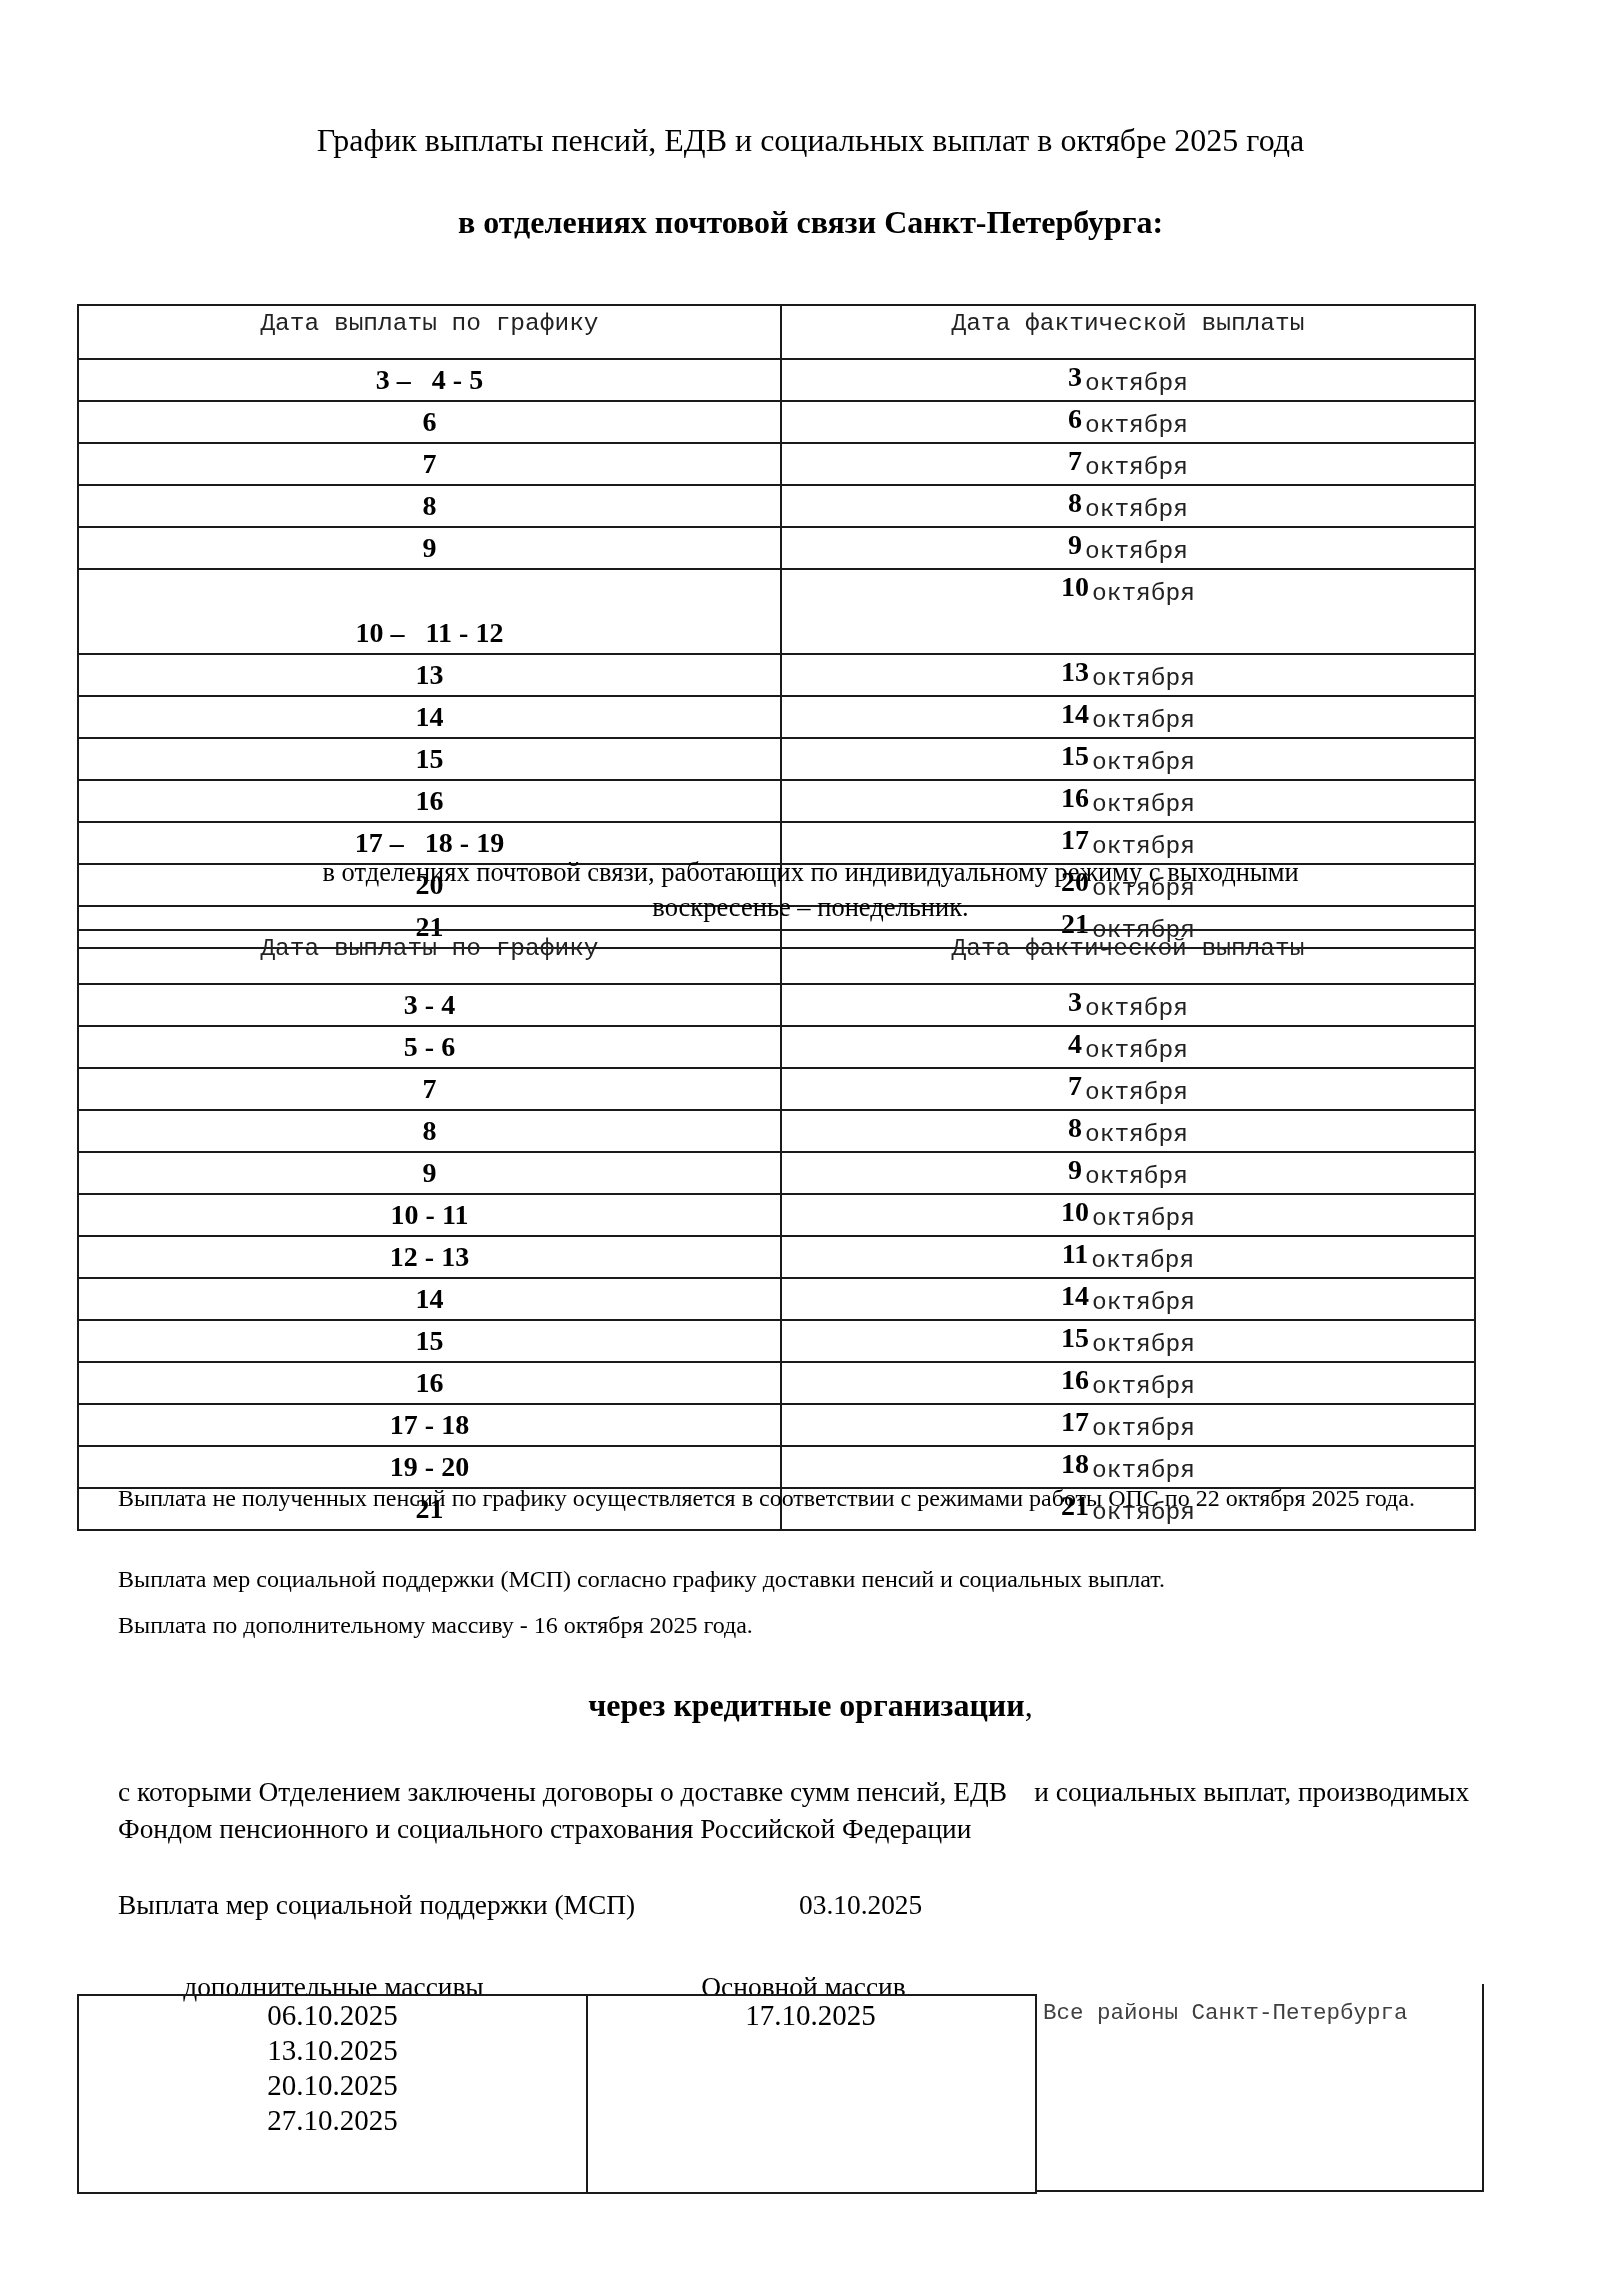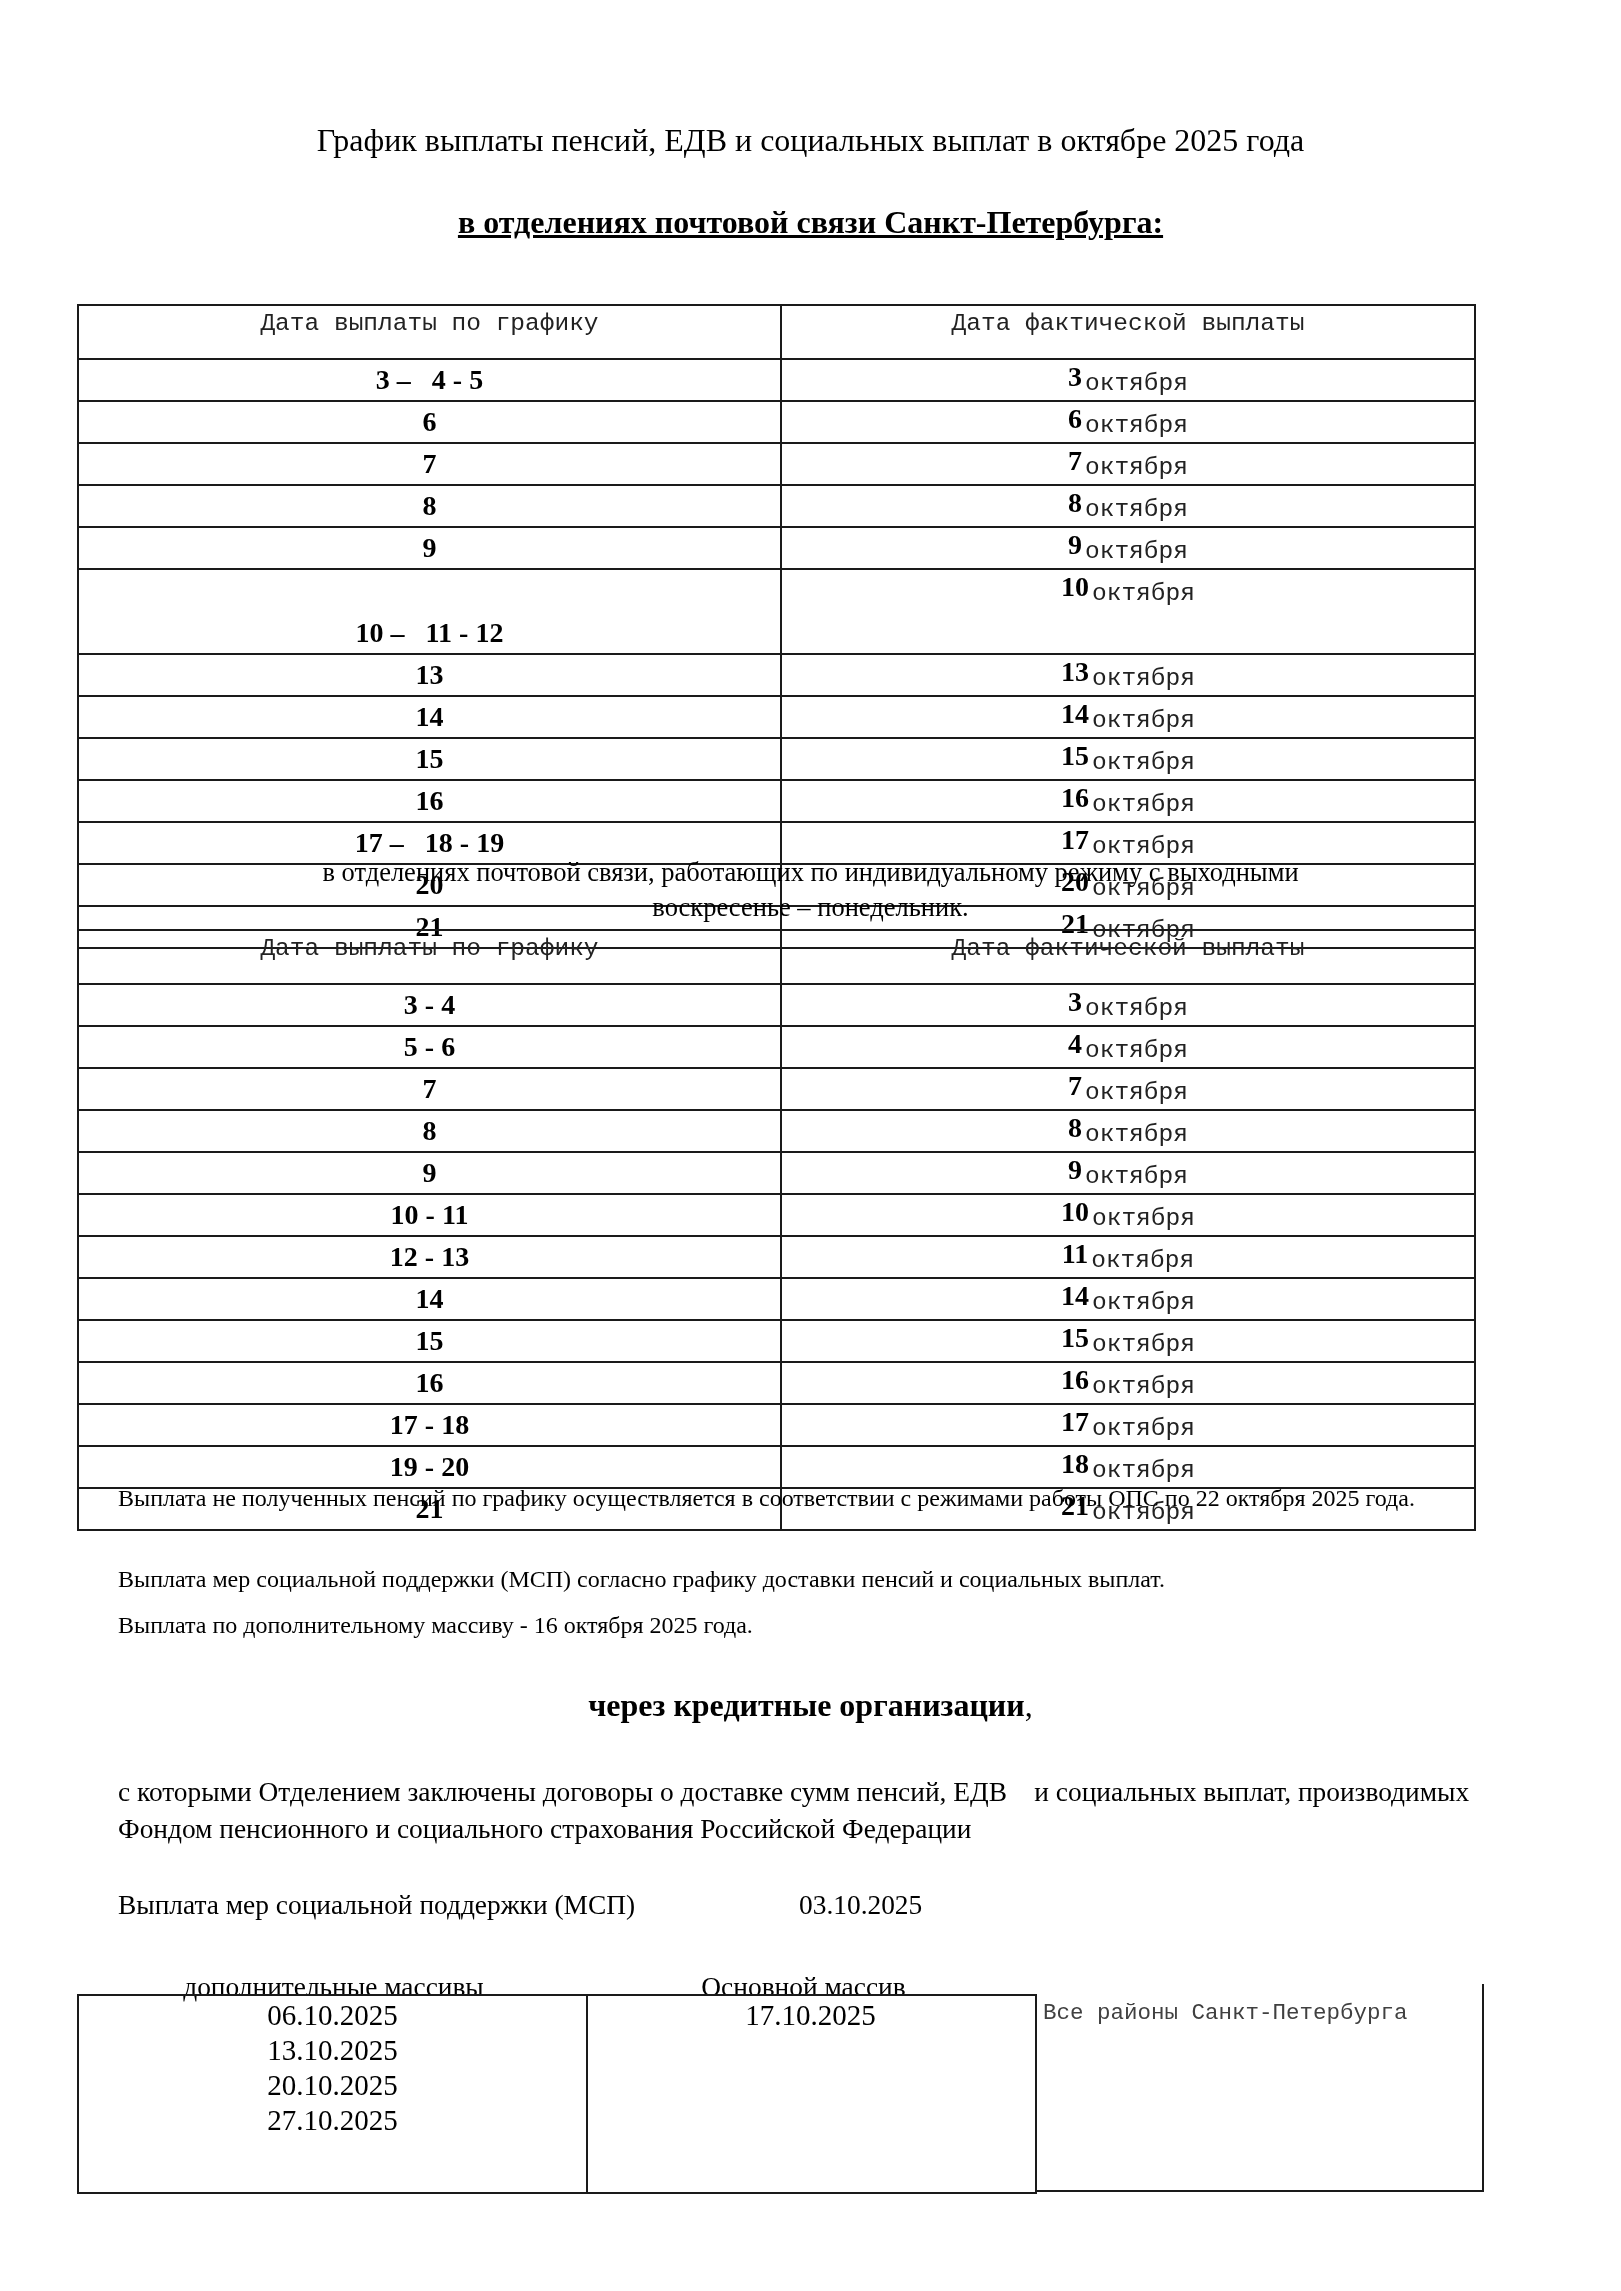--- a/index.html
+++ b/index.html
@@ -2,21 +2,21 @@
 <html><head>
 <meta charset="utf-8">
 <style>
   html, body { margin: 0; padding: 0; background: #ffffff; }
   body { width: 1621px; height: 2292px; position: relative; overflow: hidden; color: #000; }
   .serif { font-family: "Liberation Serif", "DejaVu Serif", serif; }
   .mono { font-family: "Liberation Mono", "DejaVu Sans Mono", monospace; }
   .abs { position: absolute; }
 
   .title1 { left: 0; width: 1621px; top: 122px; text-align: center; font-size: 32px; }
-  .title2 { left: 0; width: 1621px; top: 204px; text-align: center; font-size: 32px; font-weight: bold; text-decoration: underline; }
+  .title2 { left: 0; width: 1621px; top: 204px; text-align: center; font-size: 32px; font-weight: bold; }
 
   table.sched { position: absolute; left: 77px; width: 1397px; border-collapse: collapse; table-layout: fixed; }
   table.sched td { border: 2px solid #1a1a1a; padding: 0; text-align: center; vertical-align: top; overflow: hidden; white-space: nowrap; }
   table.sched col.c1 { width: 703px; }
   table.sched col.c2 { width: 694px; }
   table.sched tr.head td { height: 52px; border-bottom-width: 2.9px; margin-top: 44px; }
   table.sched tr.head td span { display: block; margin-top: 3.9px; font-size: 24.5px; color: #222; }
   table.sched tr.row td { height: 33px; line-height: 33px; }
   .sched-date { font-family: "Liberation Serif", serif; font-weight: bold; font-size: 28px; line-height: 35px; display: inline-block; margin-top: 2px; }
   .act-num { font-family: "Liberation Serif", serif; font-weight: bold; font-size: 28px; }

